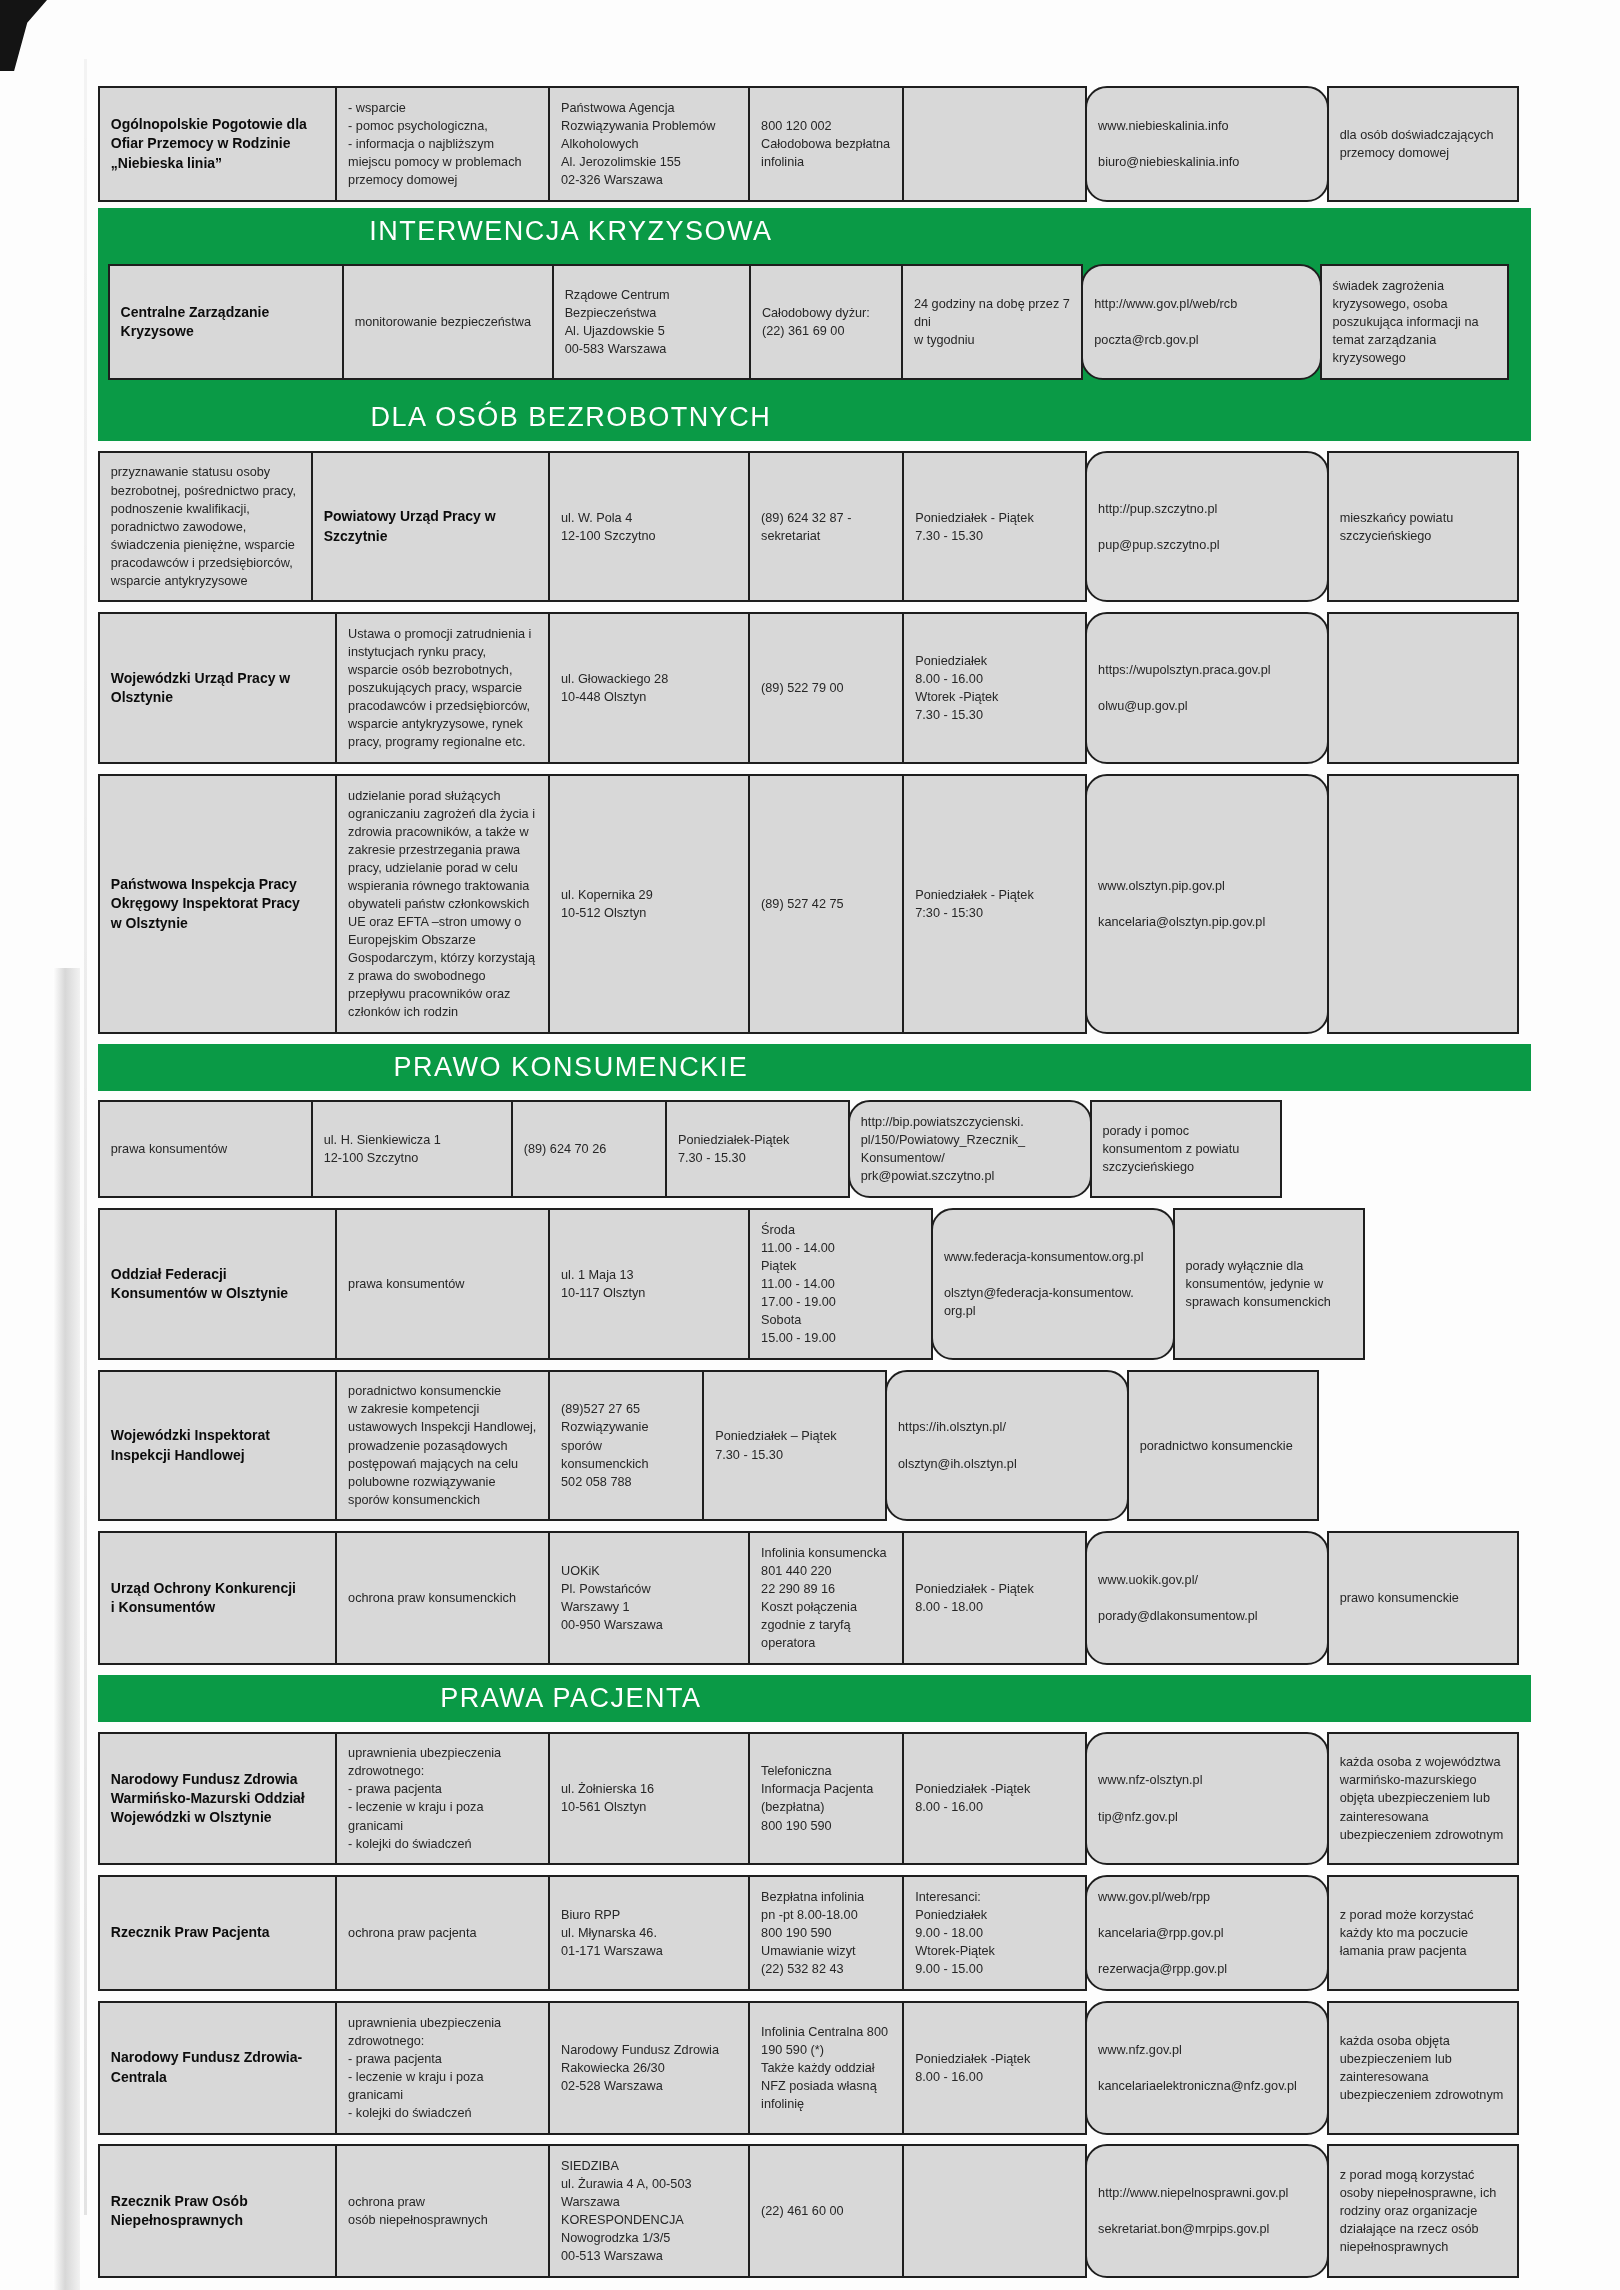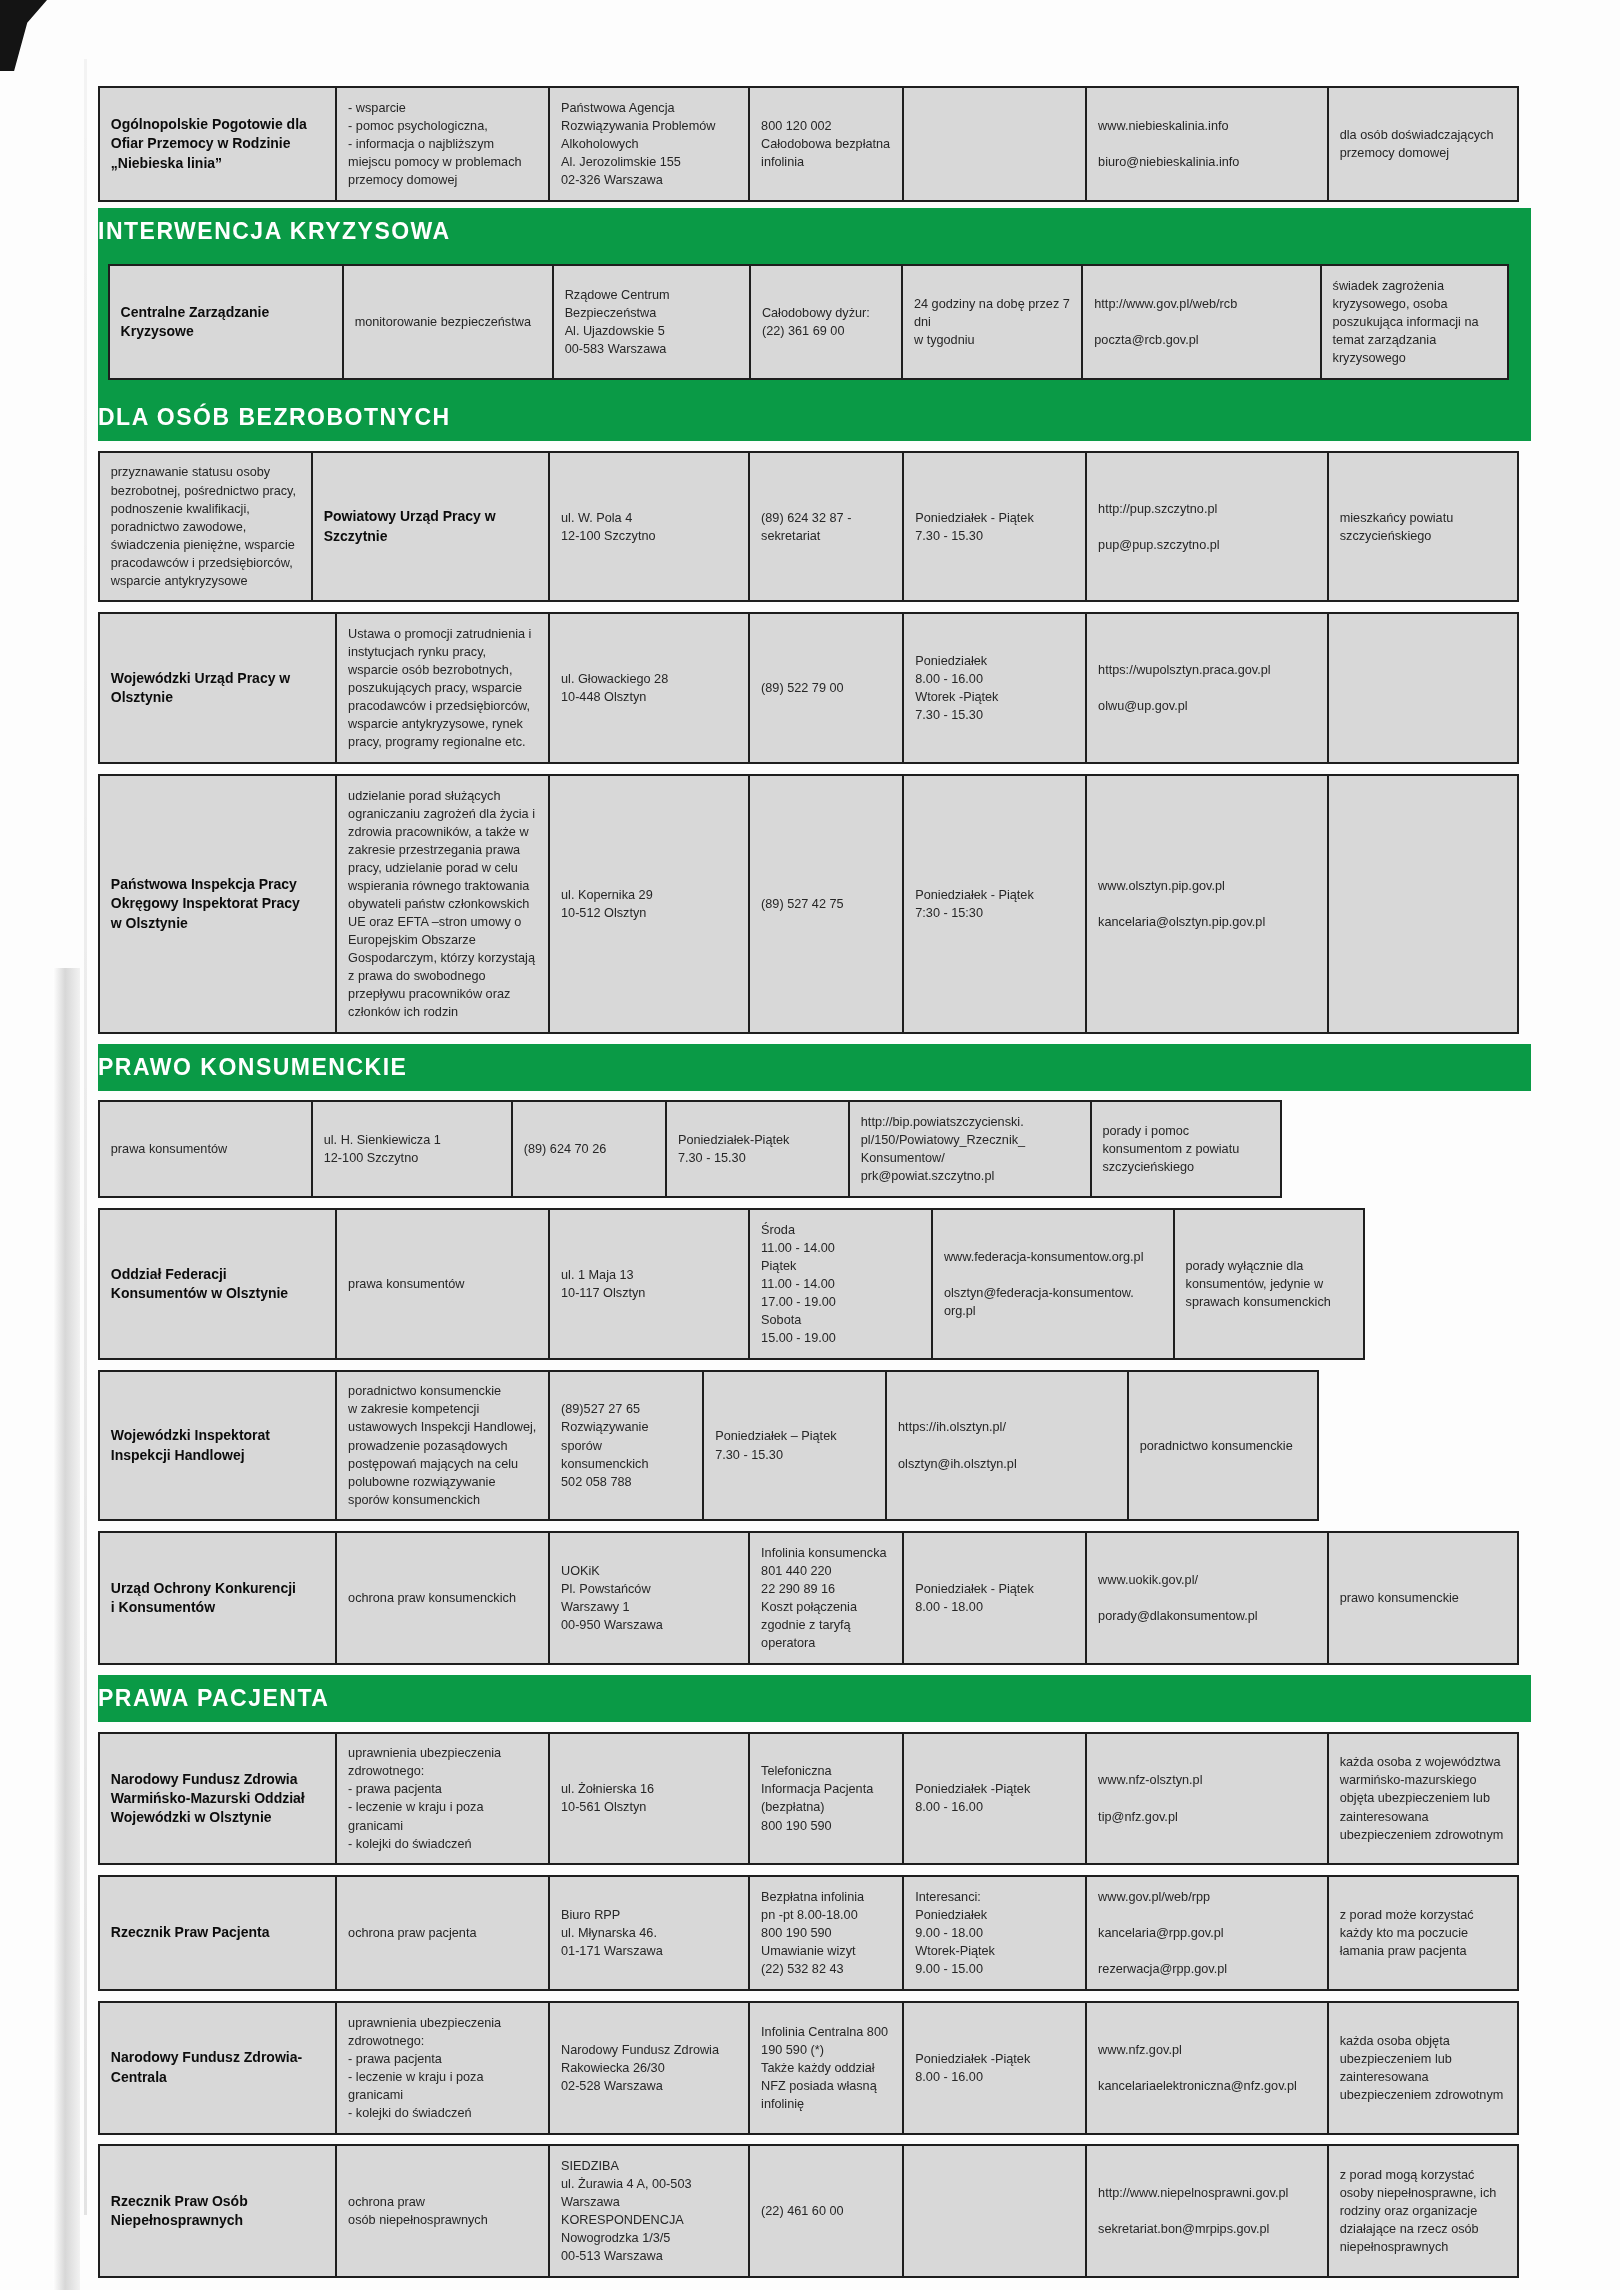--- a/index.html
+++ b/index.html
@@ -44,35 +44,35 @@
   .txt {
     white-space:pre-line;
     font-size:12.7px; line-height:1.42;
     color:#262626;
   }
   .c-institution { width:16.7%; }
   .c-scope       { width:15.0%; }
   .c-address     { width:14.1%; }
   .c-phone       { width:10.9%; }
   .c-hours       { width:12.9%; }
-  .c-contact     { width:17.0%; }
+  .c-contact     { width:17.0%;border-radius:22px; }
   .c-audience    { width:13.4%; }
   .c-institution .txt { font-weight:bold; font-size:14px; color:#0c0c0c; line-height:1.38; }
 
   .band {
     margin-top:9.8px;
     height:47px;
     background:var(--green,#0a9a46);
     display:flex; align-items:center;
   }
   .band-title {
     width:66%;
-    text-align:left;
-    color:#ffffff; font-weight:bold;
-    font-size:23px; letter-spacing:1.5px;
+    text-align:center;
+    color:#ffffff; font-weight:normal;
+    font-size:27px; letter-spacing:1.5px;
   }
 
   .green-group { margin-top:5.9px; background:var(--green,#0a9a46); }
   .green-group .band { margin-top:0; }
   .green-group .row-slot { padding:9.8px 9.8px 13.7px 9.8px; }
 </style>
 </head>
 <body>
 
 <div class="page">

